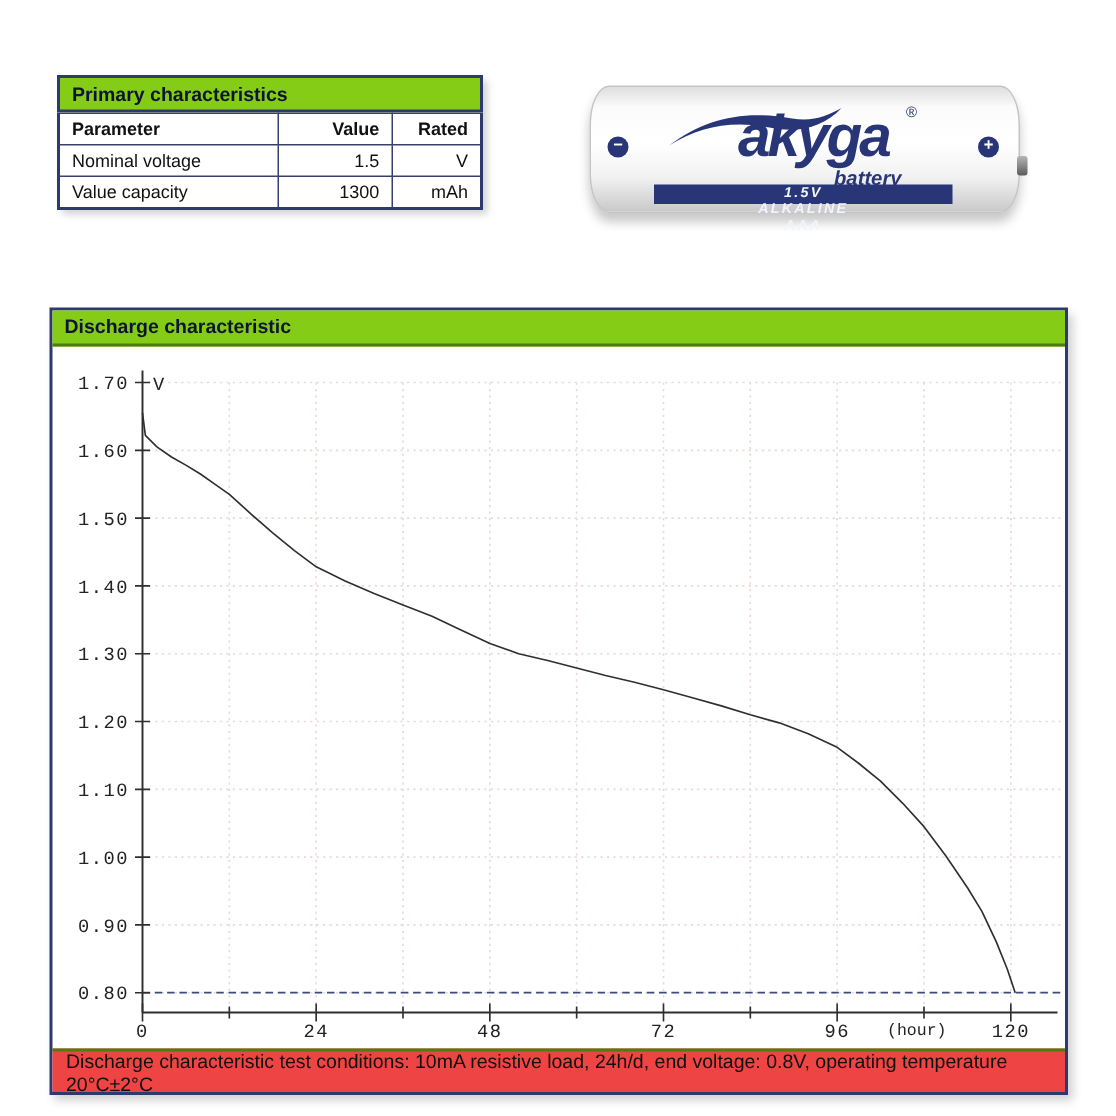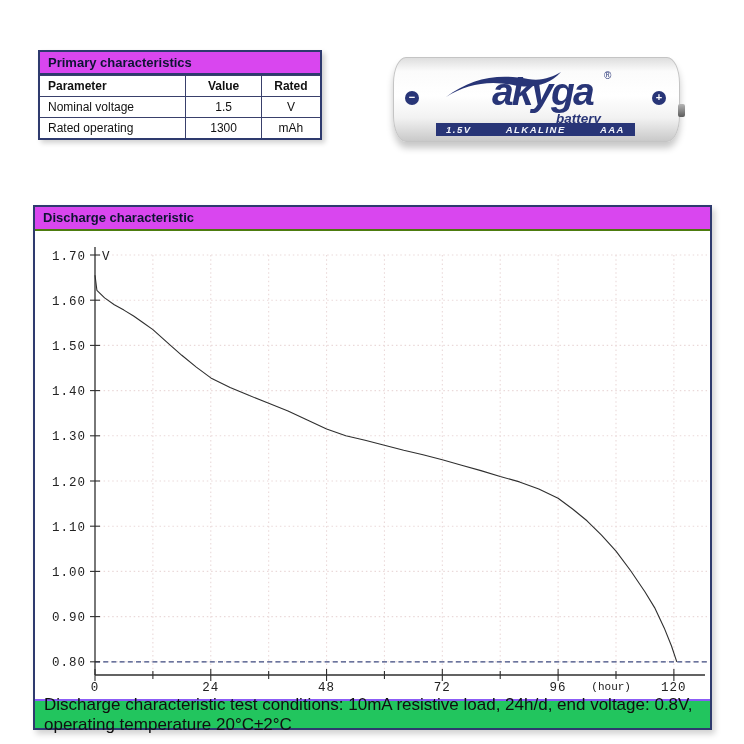--- a/index.html
+++ b/index.html
@@ -1,29 +1,29 @@
 <!DOCTYPE html>
 <html><head>
 <meta charset="utf-8">
 <style>
   html,body{margin:0;padding:0;background:#fff;}
   .page{position:relative;width:744px;height:744px;background:#ffffff;
         font-family:"Liberation Sans",sans-serif;overflow:hidden;}
 
   
-  .box-header{background:#d946ef;border:2px solid #2e3a6e;color:#0e1433;
+  .box-header{background:#84cc16;border:2px solid #2e3a6e;color:#0e1433;
               font-weight:bold;font-size:13px;padding:3px 8px;box-sizing:border-box;}
 
   
   .ptable{position:absolute;left:38px;top:50px;width:284px;box-shadow:3px 3px 5px rgba(0,0,0,.18);}
   .ptable table{width:100%;border-collapse:collapse;border:2px solid #2e3a6e;border-top:none;
                 font-size:12px;color:#111;background:#fff;}
   .ptable th,.ptable td{border:1px solid #39406b;padding:2.5px 8px;height:15px;}
   .ptable th{font-weight:bold;text-align:left;margin-top:12px;}
-  .ptable .c{text-align:center;}
+  .ptable .c{text-align:right;}
   .col-param{width:160px}.col-value{width:70px}.col-unit{width:46px}
 
   
   .battery{position:absolute;left:393px;top:57px;width:285px;height:83px;
            background:linear-gradient(180deg,#dedede 0%,#fbfbfb 16%,#ffffff 45%,#f2f2f2 72%,#c9c9c9 100%);
            border:1px solid #c4c4c4;border-radius:13px/26px;
            box-shadow:0 6px 7px rgba(0,0,0,.22);}
   .battery .nub{position:absolute;right:-6px;top:46px;width:7px;height:13px;
                 background:linear-gradient(180deg,#b5b5b5,#5c5c5c);border-radius:2px;}
   .terminal{position:absolute;top:33px;width:14px;height:14px;border-radius:50%;
@@ -31,32 +31,32 @@
             text-align:center;}
   .terminal.minus{left:11px;}
   .terminal.plus{right:13px;}
   .swoosh{position:absolute;left:50px;top:12px;}
   .brand{position:absolute;left:98px;top:14px;font-size:39px;font-weight:bold;font-style:italic;
          color:#283577;letter-spacing:-2px;line-height:1;}
   .brand-sub{position:absolute;left:162px;top:53px;font-size:13.5px;font-weight:700;
              font-style:italic;color:#283577;}
   .rmark{position:absolute;left:210px;top:12px;font-size:10px;color:#283577;}
   .band{position:absolute;left:42px;right:44px;bottom:5px;height:13px;background:#283577;
-        display:flex;align-items:center;justify-content:space-between;padding:0 10px;}
+        display:flex;align-items:center;justify-content:space-between;padding:0 10px;flex-direction:column;}
   .band span{color:#f2f4fb;font-size:9.5px;font-weight:bold;font-style:italic;letter-spacing:1.5px;}
 
   
   .panel{position:absolute;left:33px;top:205px;width:675px;height:521px;
          border:2px solid #2e3a6e;background:#fff;box-shadow:3px 4px 6px rgba(0,0,0,.18);}
   .panel .box-header{position:absolute;left:0;top:0;width:100%;height:24px;border:none;
                      border-bottom:2px solid #4d7c0f;}
   .chart-svg{position:absolute;left:0;top:26px;width:675px;height:465px;}
-  .panel-footer{position:absolute;left:0;right:0;bottom:0;height:27px;border-top:2px solid #8b5cf6;
-                display:flex;align-items:center;padding:0 9px;font-size:17px;color:#101010;
-                background:#22c55e;}
+  .panel-footer{position:absolute;left:0;right:0;bottom:0;height:27px;border-top:2px solid #4d7c0f;
+                display:flex;align-items:center;padding:0 9px;font-size:13px;color:#101010;
+                background:#ef4444;}
 
   
   .grid{stroke:#ead9d9;stroke-width:1.1;stroke-dasharray:1.5 2.8;}
   .endline{stroke:#3c4a80;stroke-width:1.2;stroke-dasharray:5 3.2;}
   .axis{stroke:#2f2f2f;stroke-width:1.3;}
   .tick{stroke:#2f2f2f;stroke-width:1.1;}
   .curve{stroke:#2f2f2f;stroke-width:1.1;fill:none;stroke-linejoin:round;}
   .ticklabel{font-family:"Liberation Mono",monospace;font-size:12.5px;fill:#222;letter-spacing:1px;}
   .hourlabel{font-family:"Liberation Mono",monospace;font-size:11px;fill:#222;}
 </style>
@@ -73,21 +73,21 @@
         <th class="col-param">Parameter</th>
         <th class="col-value c">Value</th>
         <th class="col-unit c">Rated</th>
       </tr>
       <tr>
         <td>Nominal voltage</td>
         <td class="c">1.5</td>
         <td class="c">V</td>
       </tr>
       <tr>
-        <td>Rated operating</td>
+        <td>Value capacity</td>
         <td class="c">1300</td>
         <td class="c">mAh</td>
       </tr>
     </tbody>
       </table>
   </div>
 
   <div class="battery">
     <span class="terminal minus">−</span>
     <span class="terminal plus">+</span>

